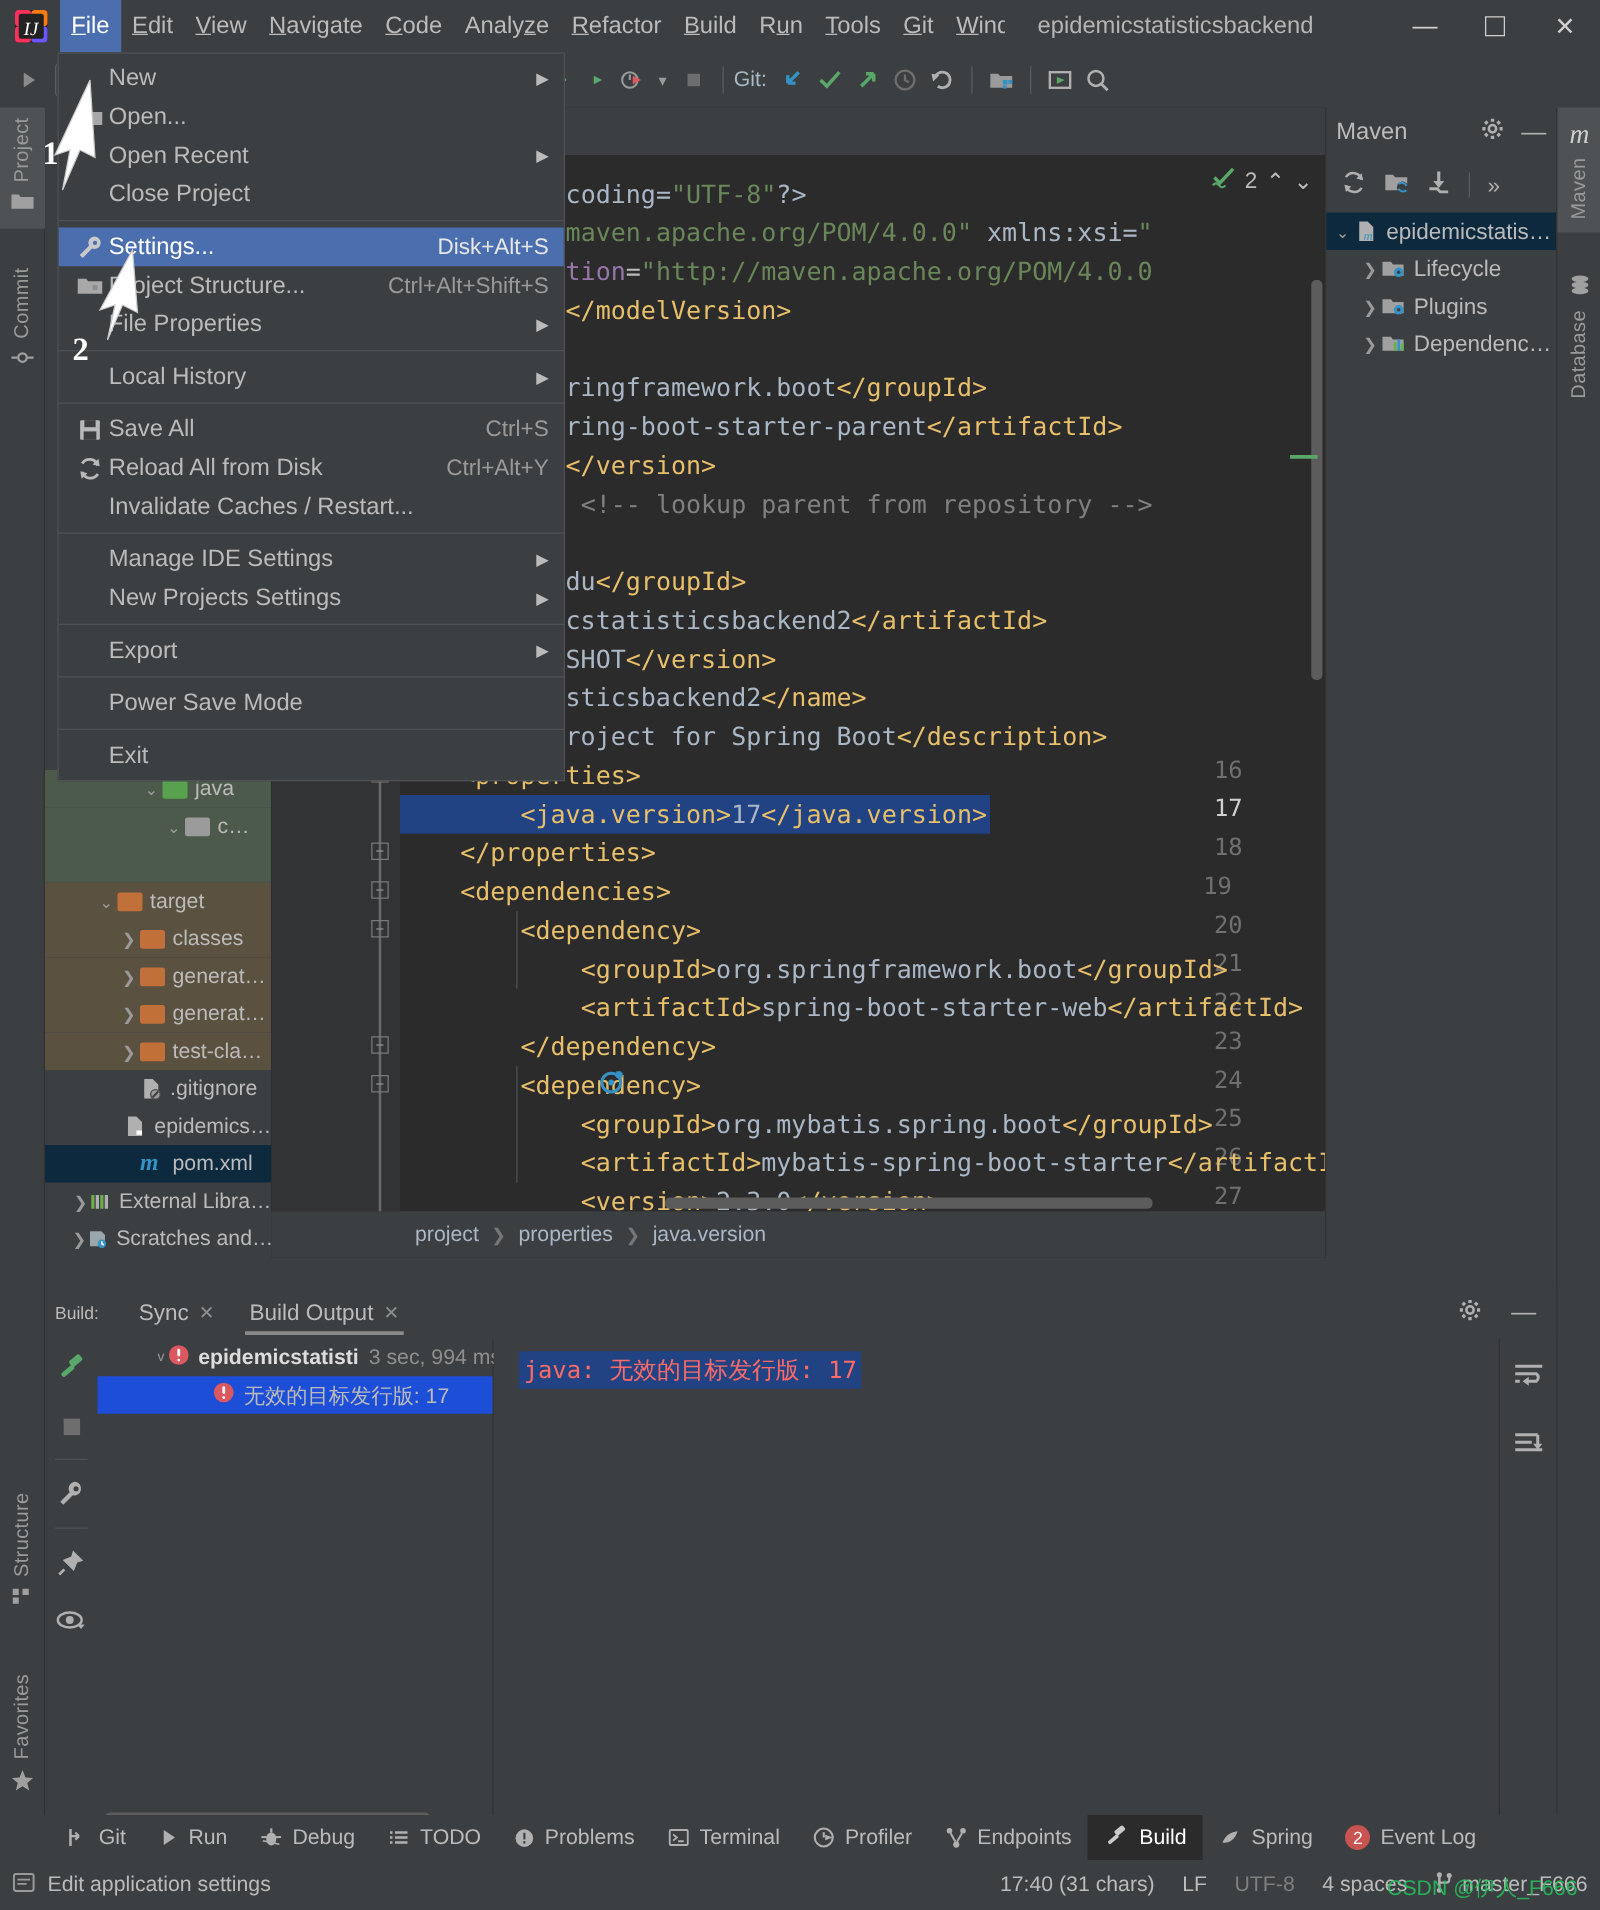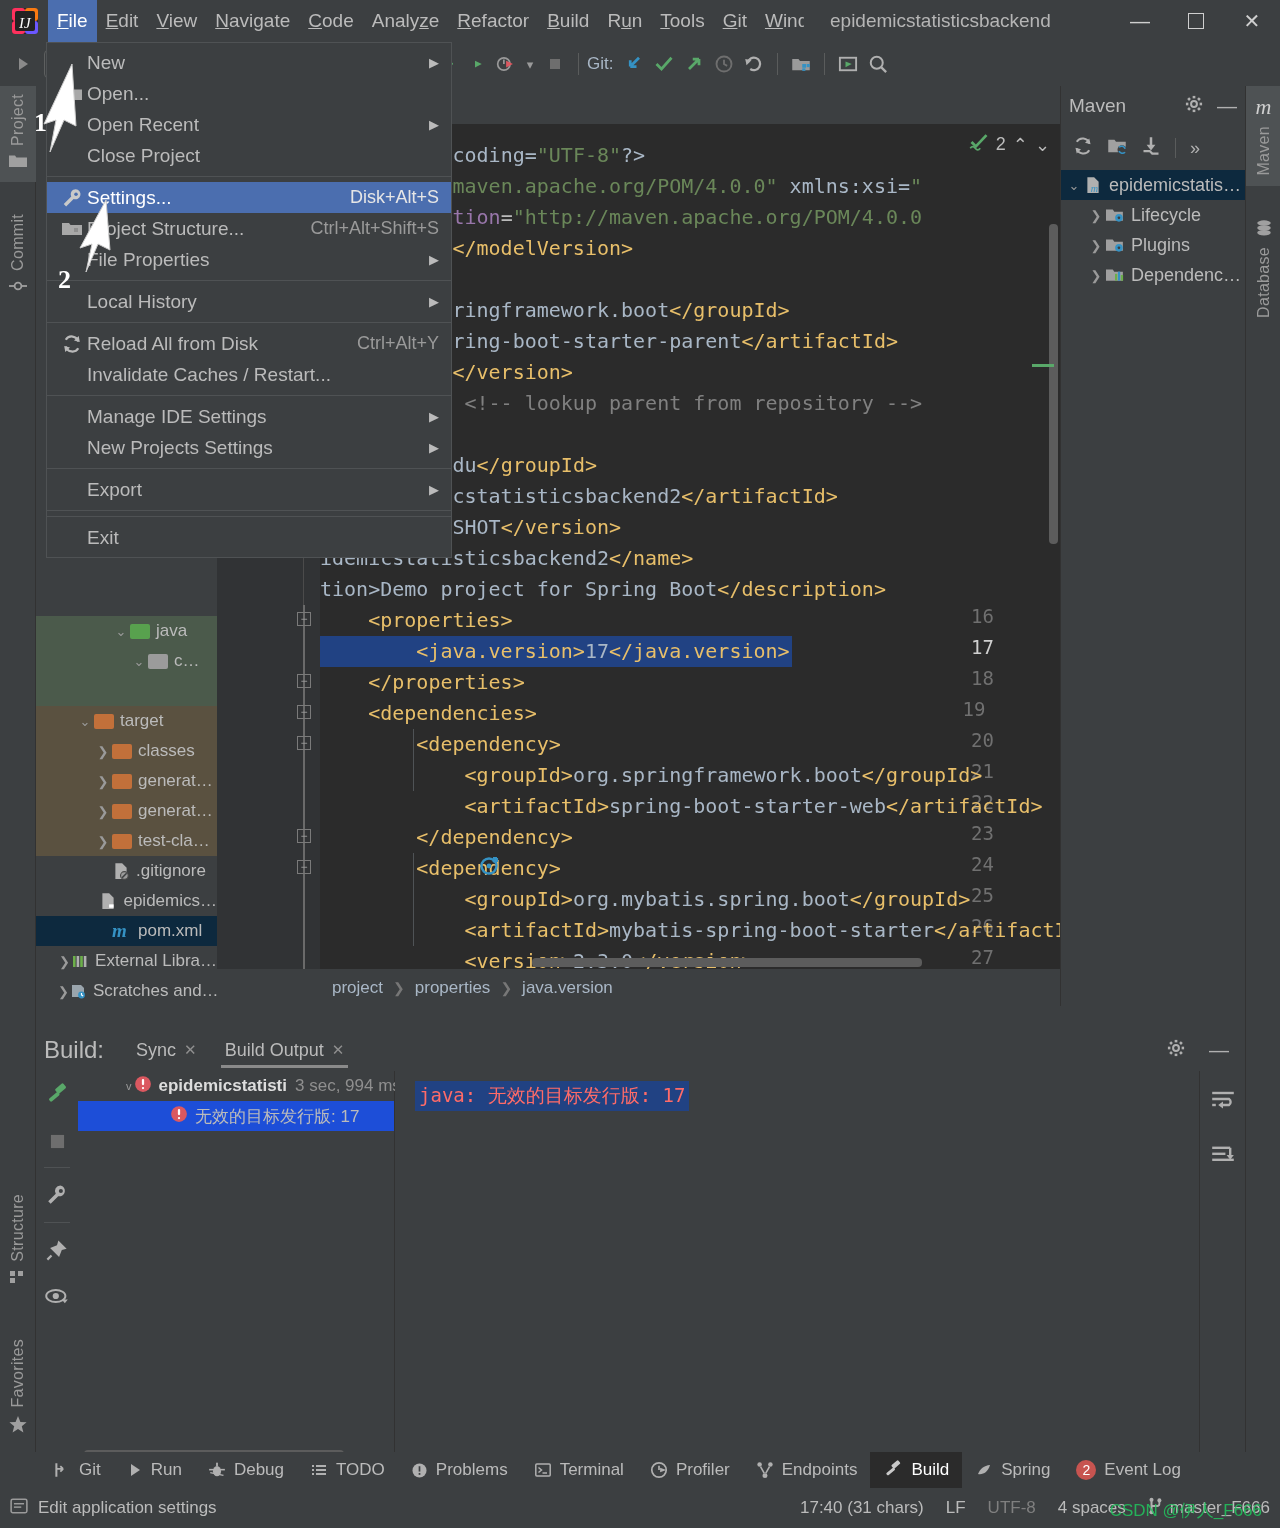--- a/index.html
+++ b/index.html
@@ -142,21 +142,21 @@
     position: absolute; right: 0; top: 86px; width: 35px; height: 1372px;
     background: #3c3f41; border-left: 1px solid #323232;
   }
 
   
   .build-panel {
     position: absolute; left: 36px; top: 1029px; width: 1209px; height: 429px;
     background: #3c3f41;
   }
   .build-head { height: 42px; display: flex; align-items: center; padding-left: 8px; gap: 4px; }
-  .build-label { font-size: 24px; color: #bbbbbb; margin-right: 16px; }
+  .build-label { font-size: 14px; color: #bbbbbb; margin-right: 16px; }
   .btab { display:flex; align-items:center; gap:8px; padding: 0 12px; height: 42px; font-size: 18px; color: #bbbbbb; position: relative;}
   .btab.sel::after { content:''; position:absolute; left:8px; right:8px; bottom:3px; height:3px; background:#8a8a8a; }
   .build-body { position: absolute; left:0; top: 42px; width: 1209px; height: 387px; display: flex; }
   .bl-strip { width: 42px; background:#3c3f41; }
   .tree-pane { width: 317px; background: #3c3f41; border-right: 1px solid #323232; }
   .tree-row { display:flex; align-items:center; height:30px; font-size:17px; color:#bbbbbb; white-space:nowrap; }
   .tree-row.sel { background:#1d4ed8; }
   .console-pane { flex:1; background: #3c3f41; padding: 10px 0 0 20px; }
   .console-line {
     font-family: "DejaVu Sans Mono", monospace; font-size: 19px; color:#ff6b68;
@@ -996,20 +996,31 @@
       </div>
       <div class="mi-sep"></div>
       <div class="mi">
         <span class="mi-icon"></span>
         <span class="mi-label">Local History</span>
         <span class="mi-sub">▶</span>
       </div>
       <div class="mi-sep"></div>
       <div class="mi">
         <span class="mi-icon">
+          <svg width="18" height="18" viewBox="0 0 16 16">
+            <rect x="1" y="1" width="14" height="14" rx="1" fill="#b9b9b9"></rect>
+            <rect x="4" y="1" width="8" height="5" fill="#3c3f41"></rect>
+            <rect x="3.5" y="9" width="9" height="6" fill="#3c3f41"></rect>
+          </svg>
+        </span>
+        <span class="mi-label">Save All</span>
+        <span class="mi-accel">Ctrl+S</span>
+      </div>
+      <div class="mi">
+        <span class="mi-icon">
           <svg width="20" height="20" viewBox="0 0 16 16">
             <path d="M13 6 A5.5 5.5 0 0 0 3 4.6" stroke="#b9b9b9" stroke-width="1.8" fill="none"></path>
             <path d="M3 10 A5.5 5.5 0 0 0 13 11.4" stroke="#b9b9b9" stroke-width="1.8" fill="none"></path>
             <polygon points="13.4,1.6 14.2,6.4 9.6,5.2" fill="#b9b9b9"></polygon>
             <polygon points="2.6,14.4 1.8,9.6 6.4,10.8" fill="#b9b9b9"></polygon>
           </svg>
         </span>
         <span class="mi-label">Reload All from Disk</span>
         <span class="mi-accel">Ctrl+Alt+Y</span>
       </div>
@@ -1028,20 +1039,24 @@
         <span class="mi-label">New Projects Settings</span>
         <span class="mi-sub">▶</span>
       </div>
       <div class="mi-sep"></div>
       <div class="mi">
         <span class="mi-icon"></span>
         <span class="mi-label">Export</span>
         <span class="mi-sub">▶</span>
       </div>
       <div class="mi-sep"></div>
+      <div class="mi">
+        <span class="mi-icon"></span>
+        <span class="mi-label">Power Save Mode</span>
+      </div>
       <div class="mi-sep"></div>
       <div class="mi">
         <span class="mi-icon"></span>
         <span class="mi-label">Exit</span>
       </div>
     </div>
 
   <svg class="anno" style="left:20px;top:60px;" width="80" height="120" viewBox="0 0 80 120">
     <polygon points="52,4 24,64 36,60 30,92 44,60 56,66" fill="#ffffff" stroke="#cccccc" stroke-width="1"></polygon>
   </svg>

